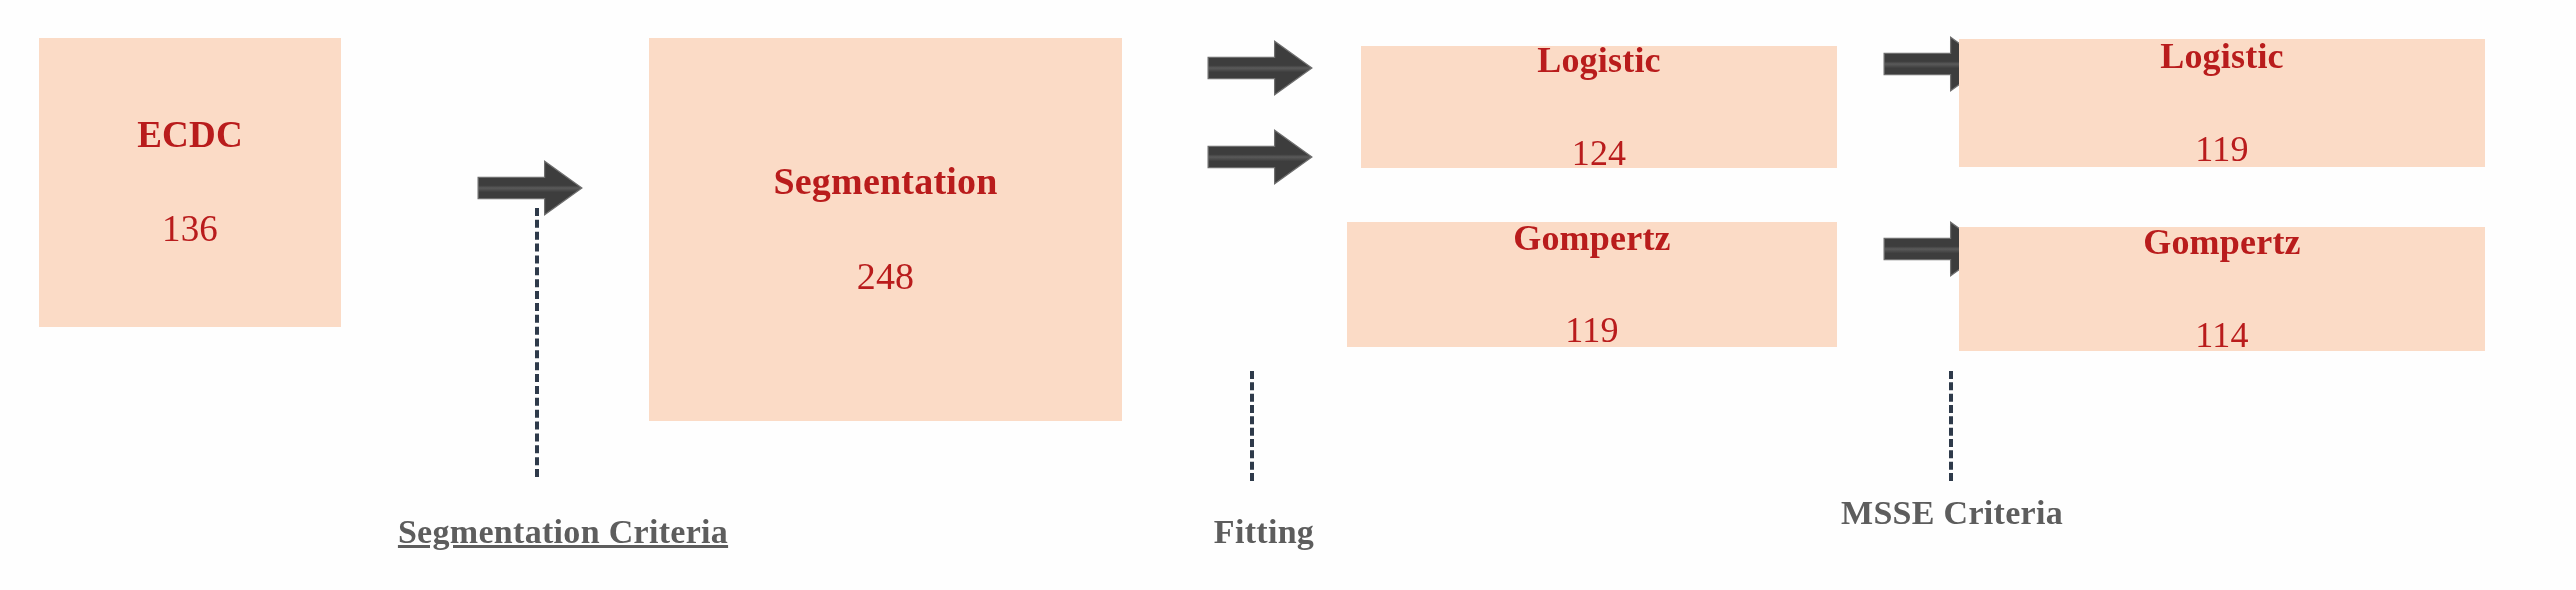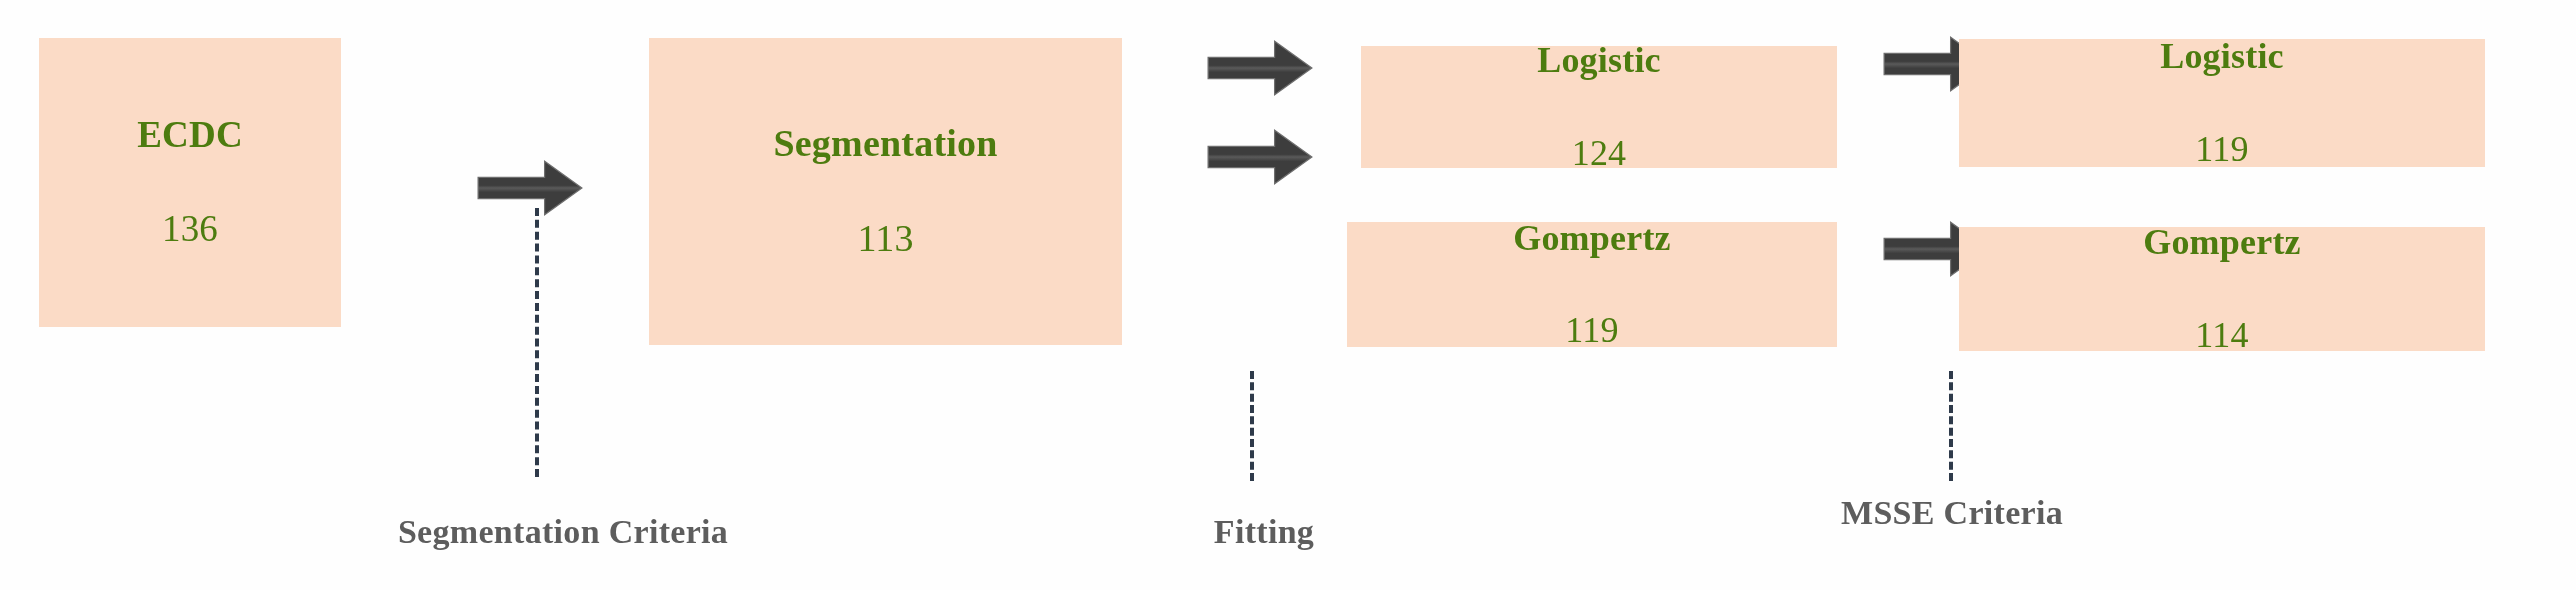--- a/index.html
+++ b/index.html
@@ -24,41 +24,41 @@
   }
 
   
   .node {
     position: absolute;
     background: #fbdbc6;
     display: flex;
     flex-direction: column;
     align-items: center;
     justify-content: center;
-    color: #4d7c0f;
+    color: #b91c1c;
     line-height: 1.15;
     box-sizing: border-box;
     gap: 28px;
   }
   .node .node-title {
     font-weight: bold;
     font-size: 36px;
     letter-spacing: 0.2px;
     white-space: nowrap;
   }
   .node .node-count {
     font-weight: normal;
     font-size: 36px;
     margin-top: 23px;
     letter-spacing: 0.2px;
   }
 
   
   #node-ecdc          { left: 39px;   top: 38px;  width: 302px; height: 289px; }
-  #node-segmentation  { left: 649px;  top: 38px;  width: 473px; height: 307px; }
+  #node-segmentation  { left: 649px;  top: 38px;  width: 473px; height: 383px; }
   #node-logistic-fit  { left: 1361px; top: 46px;  width: 476px; height: 122px; }
   #node-gompertz-fit  { left: 1347px; top: 222px; width: 490px; height: 125px; }
   #node-logistic-msse { left: 1959px; top: 39px;  width: 526px; height: 128px; }
   #node-gompertz-msse { left: 1959px; top: 227px; width: 526px; height: 124px; }
 
   #node-ecdc .node-title, #node-ecdc .node-count { font-size: 37px; }
   #node-segmentation .node-title, #node-segmentation .node-count { font-size: 38px; }
 
   
   .arrow {
@@ -87,21 +87,21 @@
   
   .caption {
     position: absolute;
     color: #5d5d5d;
     font-weight: bold;
     font-size: 34px;
     white-space: nowrap;
     letter-spacing: 0.3px;
     transform: translateX(-50%);
   }
-  #caption-segmentation { left: 563px;  top: 513px; }
+  #caption-segmentation { left: 563px;  top: 513px; text-decoration: underline; }
   #caption-fitting      { left: 1264px; top: 513px; font-family: Liberation Serif, serif; }
   #caption-msse         { left: 1952px; top: 494px; }
 </style>
 </head>
 <body>
 
 <div id="canvas">
 
   <div class="node" id="node-ecdc">
     <span class="node-title">ECDC</span>
@@ -121,21 +121,21 @@
       </defs>
       <path d="M2,24 L84,24 L84,4 L130,37 L84,70 L84,50 L2,50 Z" fill="url(#agrad1)" stroke="#6e6e6e" stroke-width="1.5"></path>
     </svg>
   </div>
 
   <div class="leader" id="leader-segmentation"></div>
   <div class="caption" id="caption-segmentation">Segmentation Criteria</div>
 
   <div class="node" id="node-segmentation">
     <span class="node-title">Segmentation</span>
-    <span class="node-count">113</span>
+    <span class="node-count">248</span>
   </div>
 
   <div class="arrow" id="arrow-seg-to-logistic">
     <svg viewBox="0 0 132 74" xmlns="http://www.w3.org/2000/svg">
       <defs>
         <linearGradient id="agrad2" x1="0" y1="0" x2="0" y2="1">
           <stop offset="0%" stop-color="#3d3d3d"></stop>
           <stop offset="45%" stop-color="#3d3d3d"></stop>
           <stop offset="50%" stop-color="#5a5a5a"></stop>
           <stop offset="58%" stop-color="#3d3d3d"></stop>

